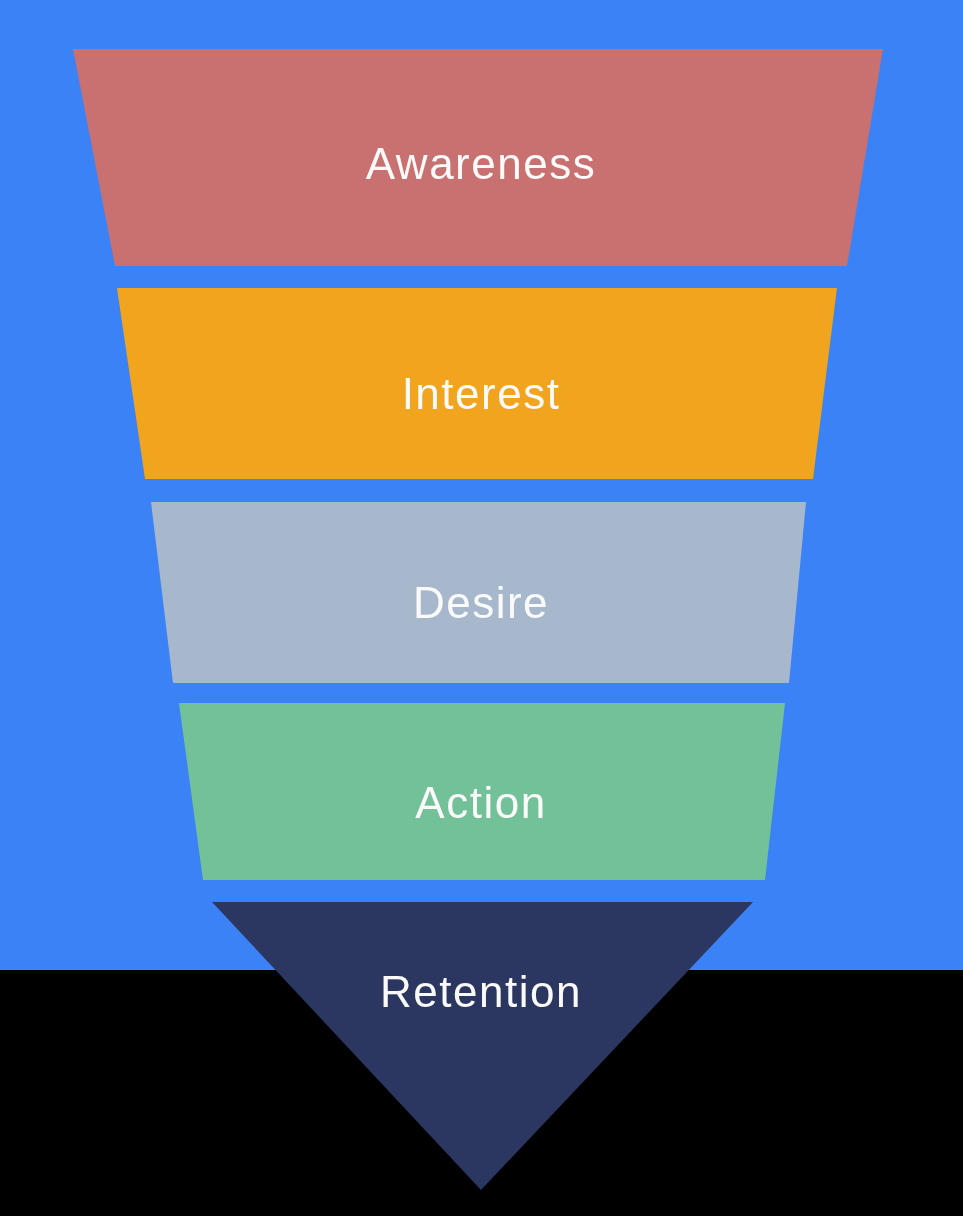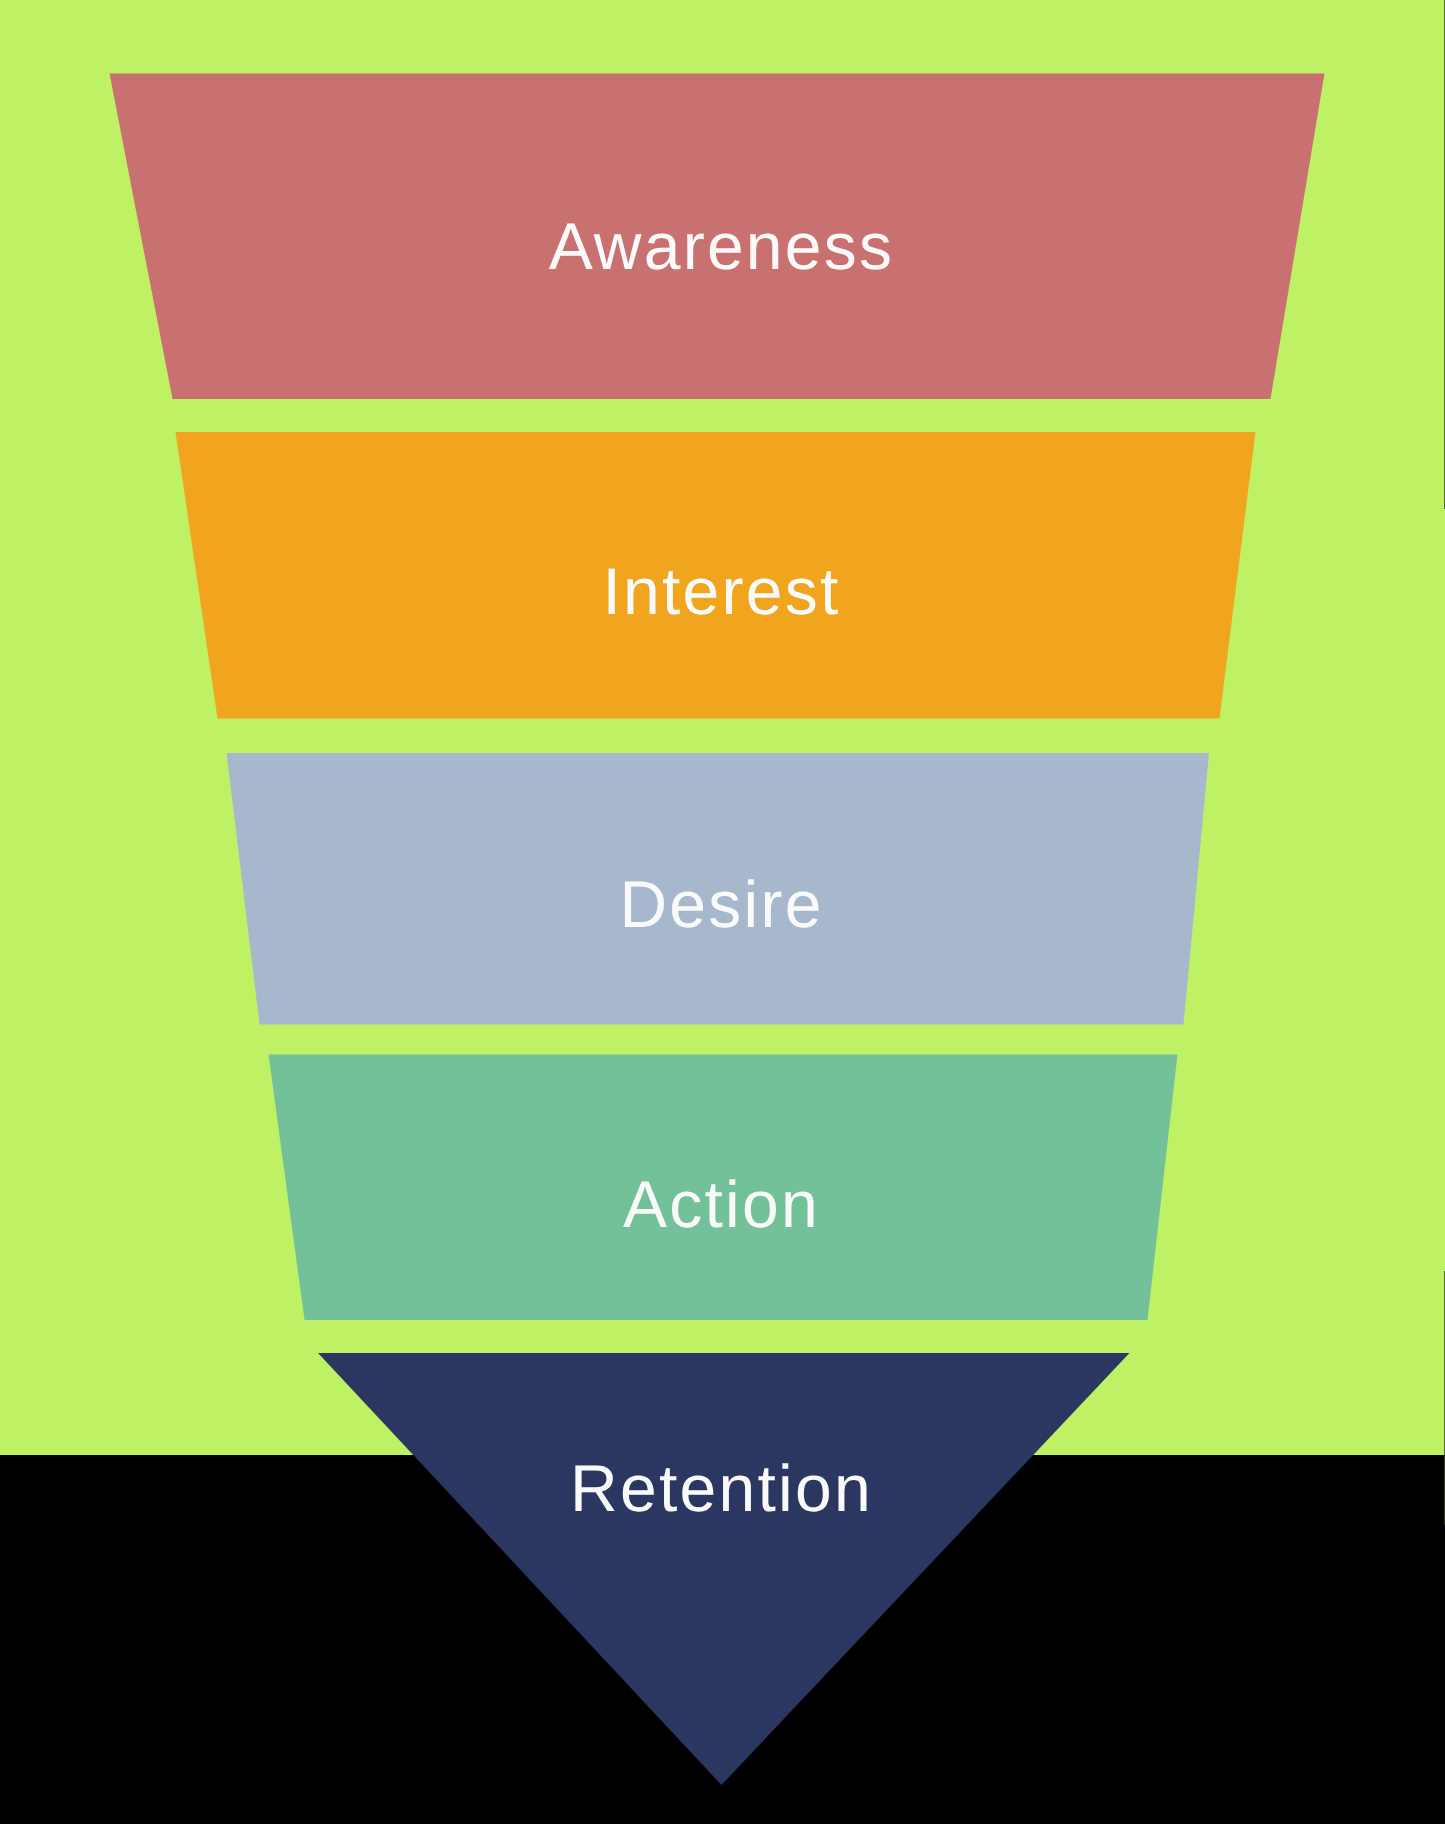--- a/index.html
+++ b/index.html
@@ -7,21 +7,21 @@
     padding: 0;
     background: #000000;
     width: 963px;
     height: 1216px;
     overflow: hidden;
   }
   .canvas {
     position: relative;
     width: 963px;
     height: 970px;
-    background: #bef264;
+    background: #3b82f6;
   }
   svg { display: block; }
   .stage-label {
     font-family: "Liberation Sans", "DejaVu Sans", sans-serif;
     font-size: 44px;
     font-weight: 400;
     letter-spacing: 1.5px;
     text-anchor: middle;
   }
 </style>

